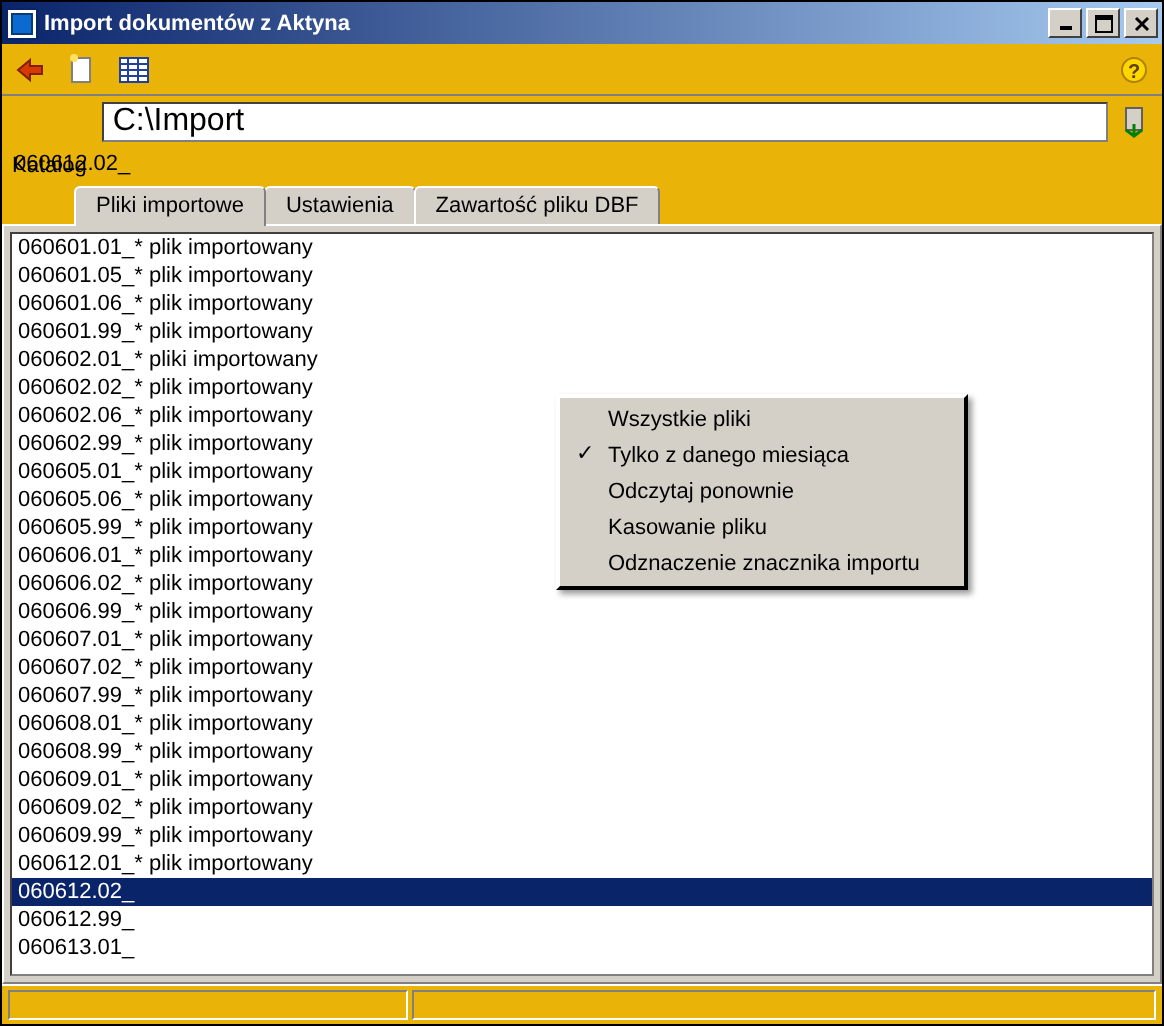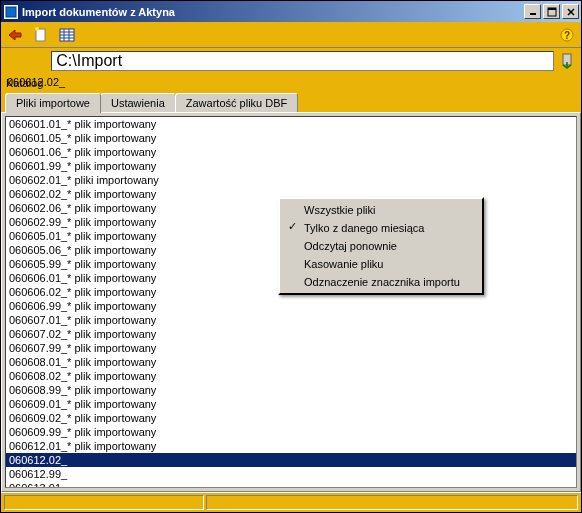--- a/index.html
+++ b/index.html
@@ -106,20 +106,21 @@
   border-left-color: #fff;
   position: relative;
   margin-right: -1px;
   cursor: default;
 }
 .tab.active {
   background: #d4d0c8;
   z-index: 2;
   padding-bottom: 4px;
   margin-bottom: -1px;
+  margin-left: 32px;
 }
 .tab-content {
   flex: 1;
   margin: 0 0;
   border: 1px solid #fff;
   border-top-color: #fff;
   border-left-color: #fff;
   border-right-color: #808080;
   border-bottom-color: #808080;
   background: #d4d0c8;
@@ -283,21 +284,20 @@
         <div class="list-item">060605.01_* plik importowany</div>
         <div class="list-item">060605.06_* plik importowany</div>
         <div class="list-item">060605.99_* plik importowany</div>
         <div class="list-item">060606.01_* plik importowany</div>
         <div class="list-item">060606.02_* plik importowany</div>
         <div class="list-item">060606.99_* plik importowany</div>
         <div class="list-item">060607.01_* plik importowany</div>
         <div class="list-item">060607.02_* plik importowany</div>
         <div class="list-item">060607.99_* plik importowany</div>
         <div class="list-item">060608.01_* plik importowany</div>
-        <div class="list-item">060608.02_* plik importowany</div>
         <div class="list-item">060608.99_* plik importowany</div>
         <div class="list-item">060609.01_* plik importowany</div>
         <div class="list-item">060609.02_* plik importowany</div>
         <div class="list-item">060609.99_* plik importowany</div>
         <div class="list-item">060612.01_* plik importowany</div>
         <div class="list-item selected">060612.02_</div>
         <div class="list-item">060612.99_</div>
         <div class="list-item">060613.01_</div>
         <div class="context-menu" id="ctxmenu" style="left:272px; top:80px;">
           <div class="menu-item"><span>Wszystkie pliki</span></div>

